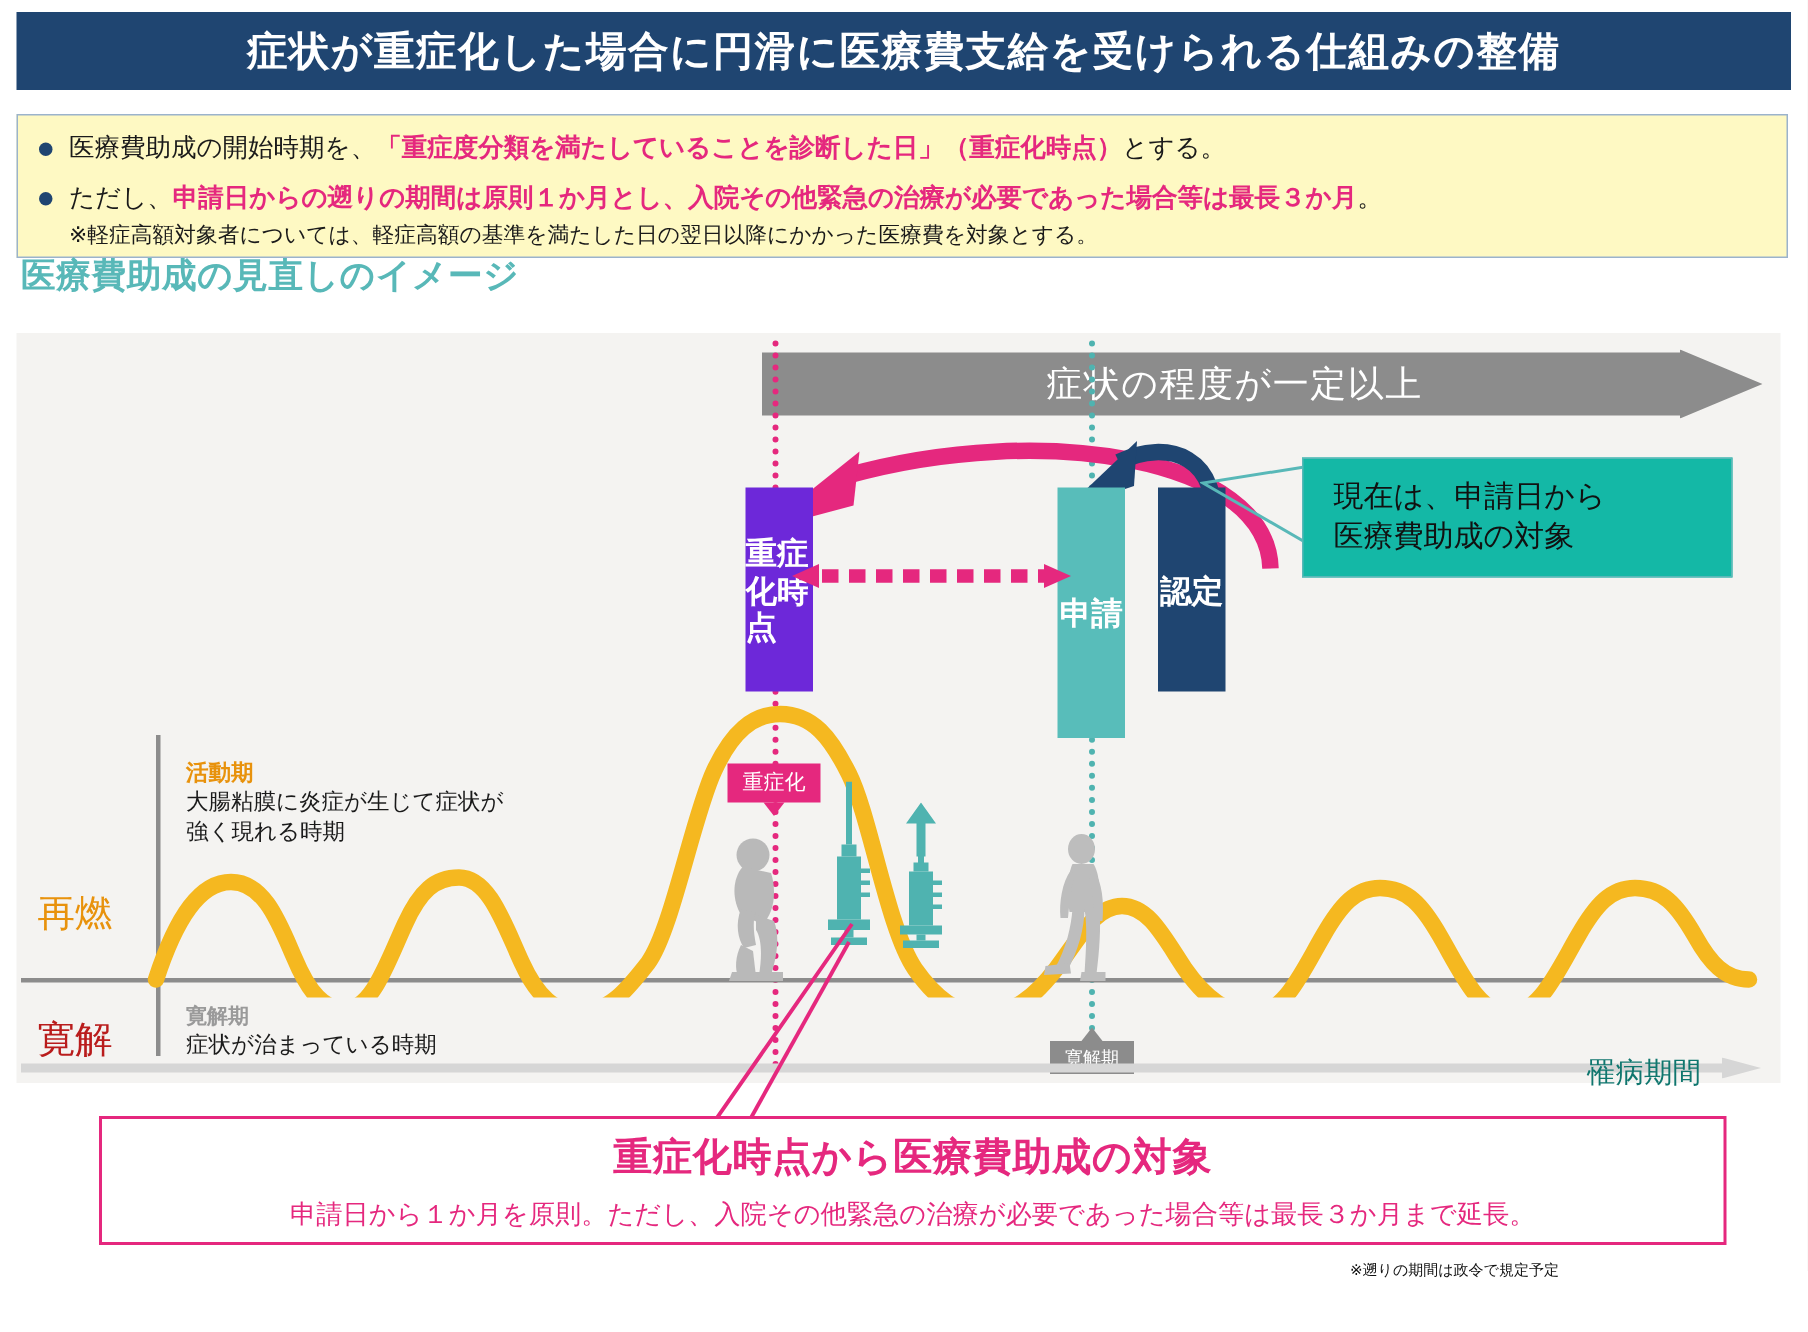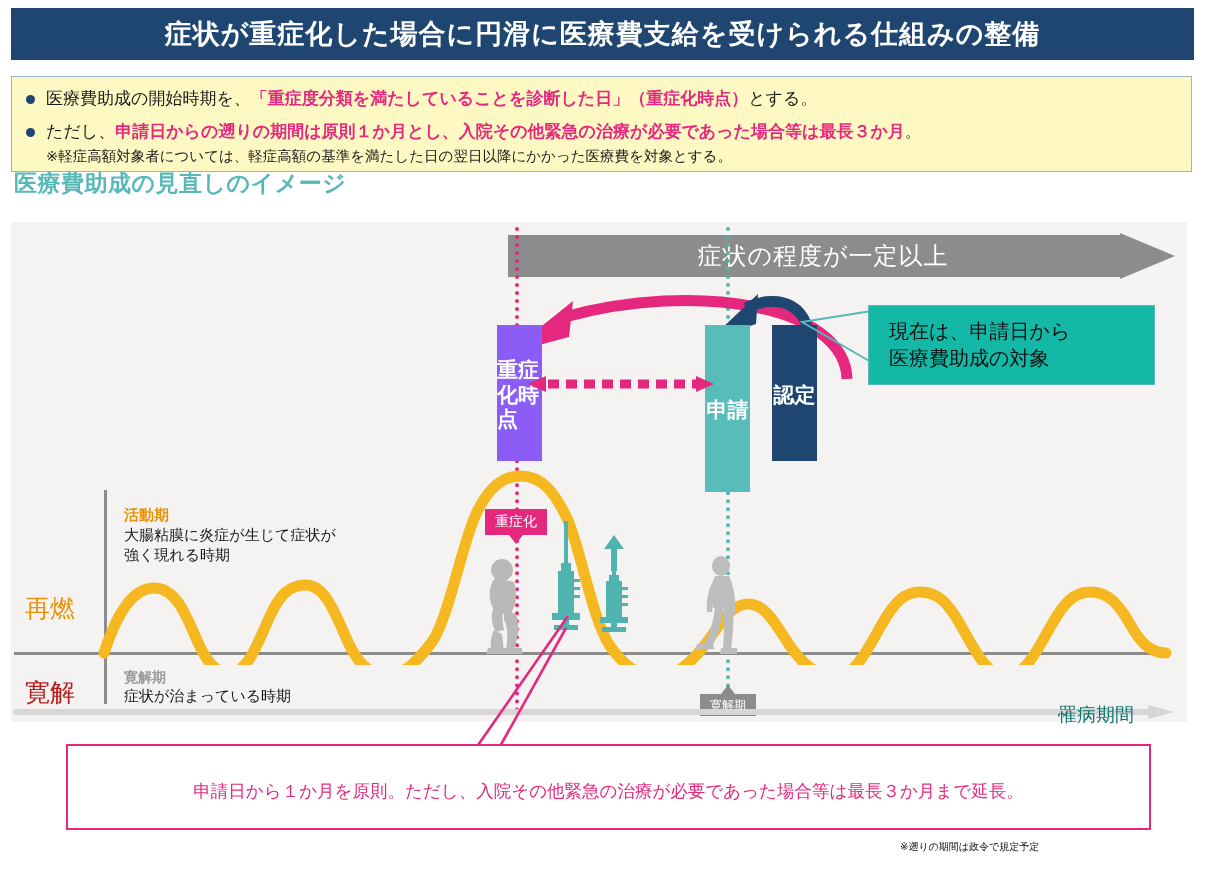--- a/index.html
+++ b/index.html
@@ -74,21 +74,21 @@
   }
 
   
   .event-col{
     width:45px;display:flex;flex-direction:column;align-items:center;
     justify-content:center;padding-top:4px;box-sizing:border-box;
   }
   .event-col span{
     display:block;color:#ffffff;font-size:21px;font-weight:bold;line-height:1.18;
   }
-  #col-onset{left:497px;top:325px;height:136px;background:#8b5cf6;}
+  #col-onset{left:497px;top:325px;height:136px;background:#6d28d9;}
   #col-apply{left:705px;top:325px;height:167px;background:#58BDBA;}
   #col-certify{left:772px;top:325px;height:136px;background:#1F4571;}
 
   
   #span-arrow{left:528px;top:375px;width:186px;height:18px;}
 
   
   #callout-current{
     left:868px;top:305px;width:287px;height:80px;
     background:#14b8a6;border:1.6px solid #58B8B8;box-sizing:border-box;
@@ -343,16 +343,17 @@
   <polygon points="0,4 1134,4 1134,0 1160,7 1134,14 1134,10 0,10" fill="#D6D6D6"></polygon>
 </svg>
 <div class="abs" id="label-time">罹病期間</div>
 
 <svg class="abs" id="callout-pointer" viewBox="0 0 290 140">
   <path d="M 0 138 L 196 136 L 288 4" stroke="#E5287E" stroke-width="2.6" fill="none"></path>
   <path d="M 218 138 L 286 16" stroke="#E5287E" stroke-width="2.6" fill="none"></path>
 </svg>
 
 <div class="abs" id="bottom-callout">
+  <div id="bottom-title">重症化時点から医療費助成の対象</div>
   <div id="bottom-sub">申請日から１か月を原則。ただし、入院その他緊急の治療が必要であった場合等は最長３か月まで延長。</div>
 </div>
 
 <div class="abs" id="footnote">※遡りの期間は政令で規定予定</div>
 
 </body></html>

